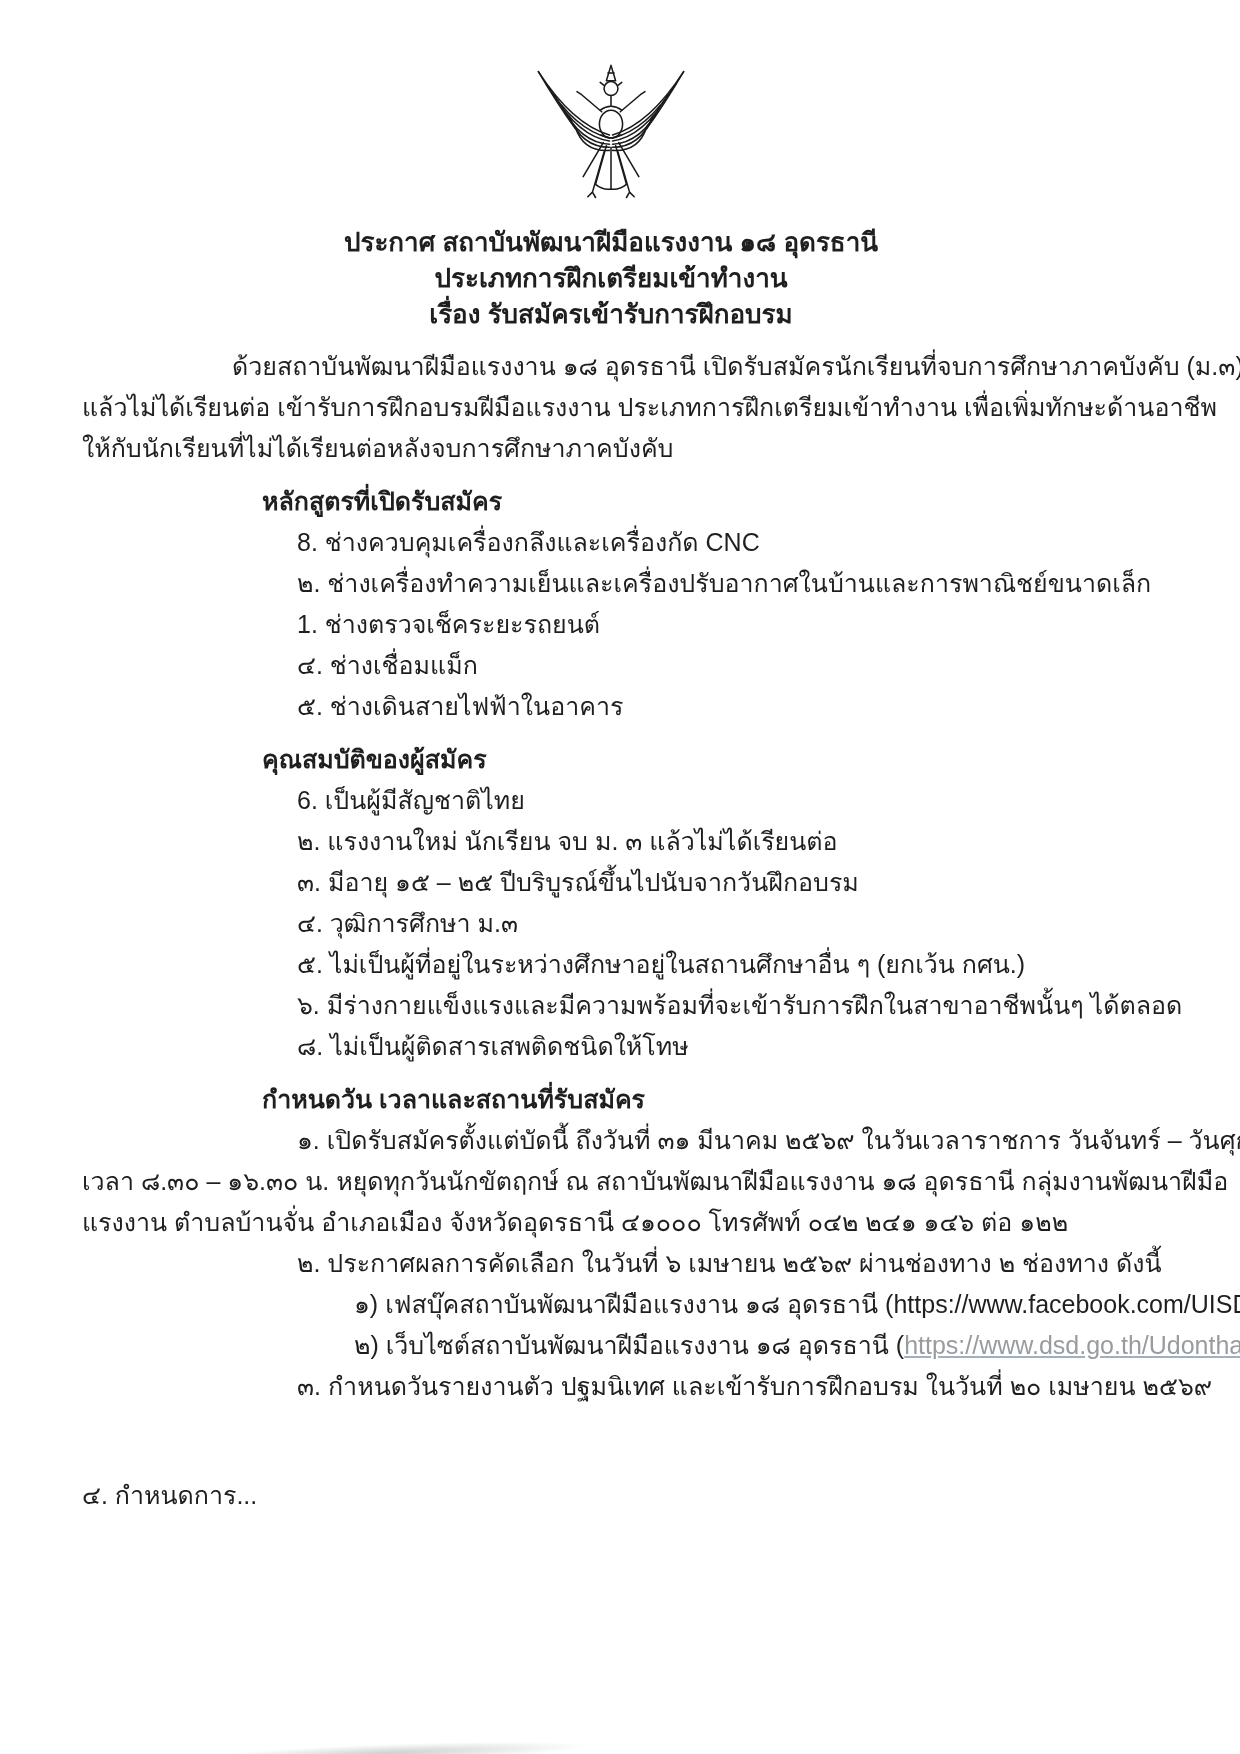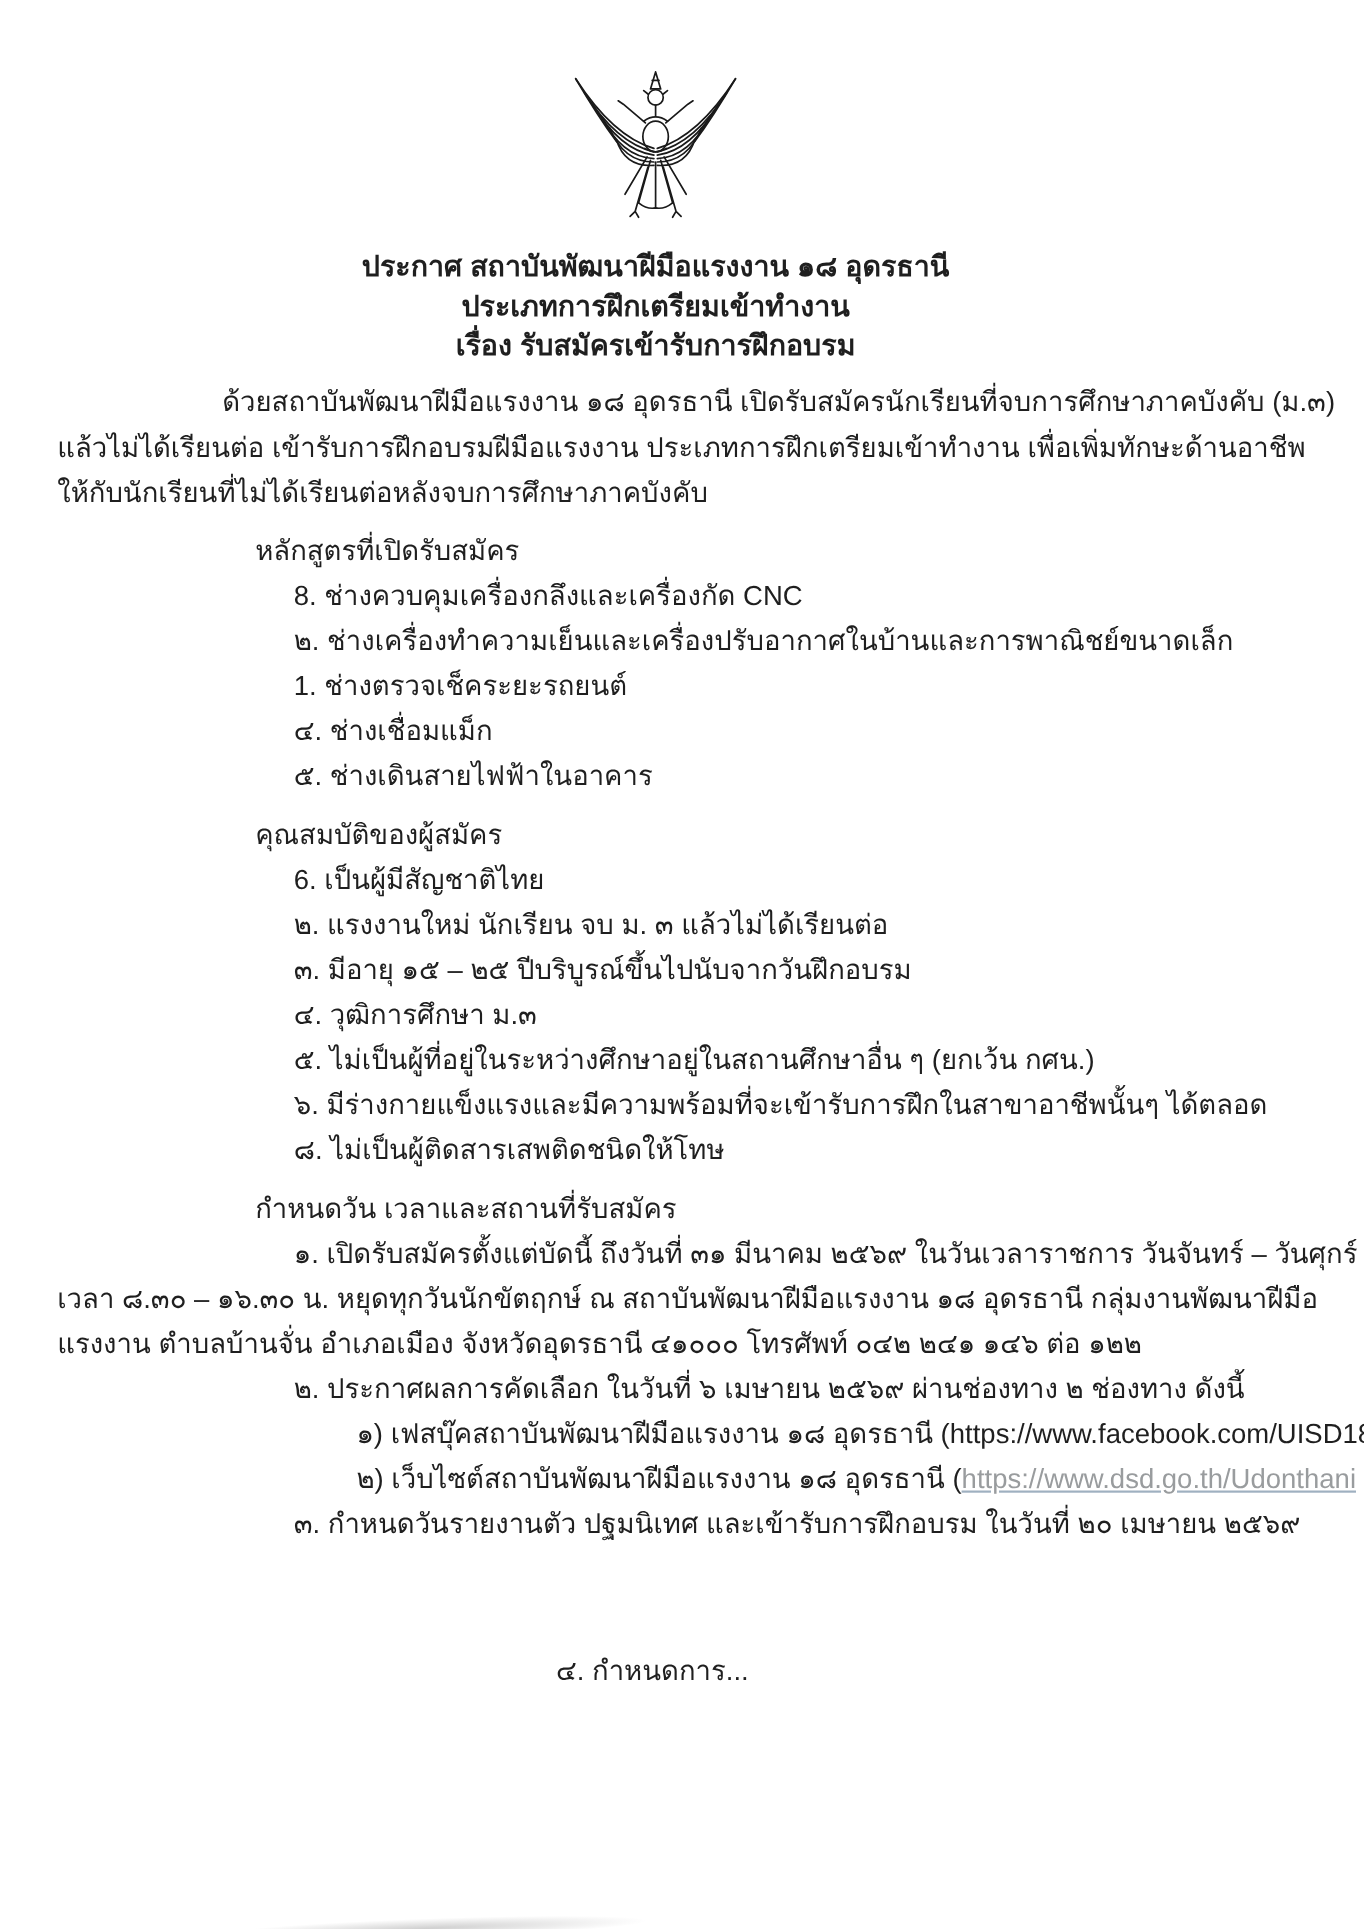--- a/index.html
+++ b/index.html
@@ -4,45 +4,45 @@
 <style>
   html,body{margin:0;padding:0;background:#ffffff;}
   .page{
     position:relative;
     width:1240px;height:1754px;
     background:#ffffff;
     font-family:"Liberation Sans","DejaVu Sans",sans-serif;
     color:#1f1f1f;
     overflow:hidden;
     box-sizing:border-box;
-    padding:0 100px 0 52px;
+    padding:0 100px 0 82px;
   }
   .emblem{width:170px;height:156px;margin:60px auto 8px auto;}
   .emblem svg{display:block;width:100%;height:100%;}
   .title-block{margin-top:6px;}
   .t-line{
     text-align:center;font-weight:bold;
     font-size:26px;line-height:36px;
   }
   .line{font-size:25px;line-height:41px;white-space:nowrap;}
   .ind-intro{padding-left:150px;}
-  .heading{padding-left:180px;font-weight:normal;margin-top:12px;}
+  .heading{padding-left:180px;font-weight:bold;margin-top:12px;}
   .item{padding-left:215px;}
   .sub{padding-left:272px;}
   .flush{padding-left:0;}
   .intro{margin-top:14px;}
   .doc-link{
     color:#999c9e;
     text-decoration:underline;
     text-decoration-color:#9fb0c0;
   }
   .marker{
-    text-align:center;
+    text-align:left;
     font-size:25px;line-height:41px;
-    margin-top:92px;
+    margin-top:68px;
     padding-right:6px;
   }
   .scan-artifact{
     position:absolute;
     left:190px;bottom:-8px;
     width:400px;height:18px;
     background:radial-gradient(ellipse at center,rgba(120,120,120,.35),rgba(255,255,255,0) 70%);
     transform:rotate(-2deg);
     pointer-events:none;
   }

